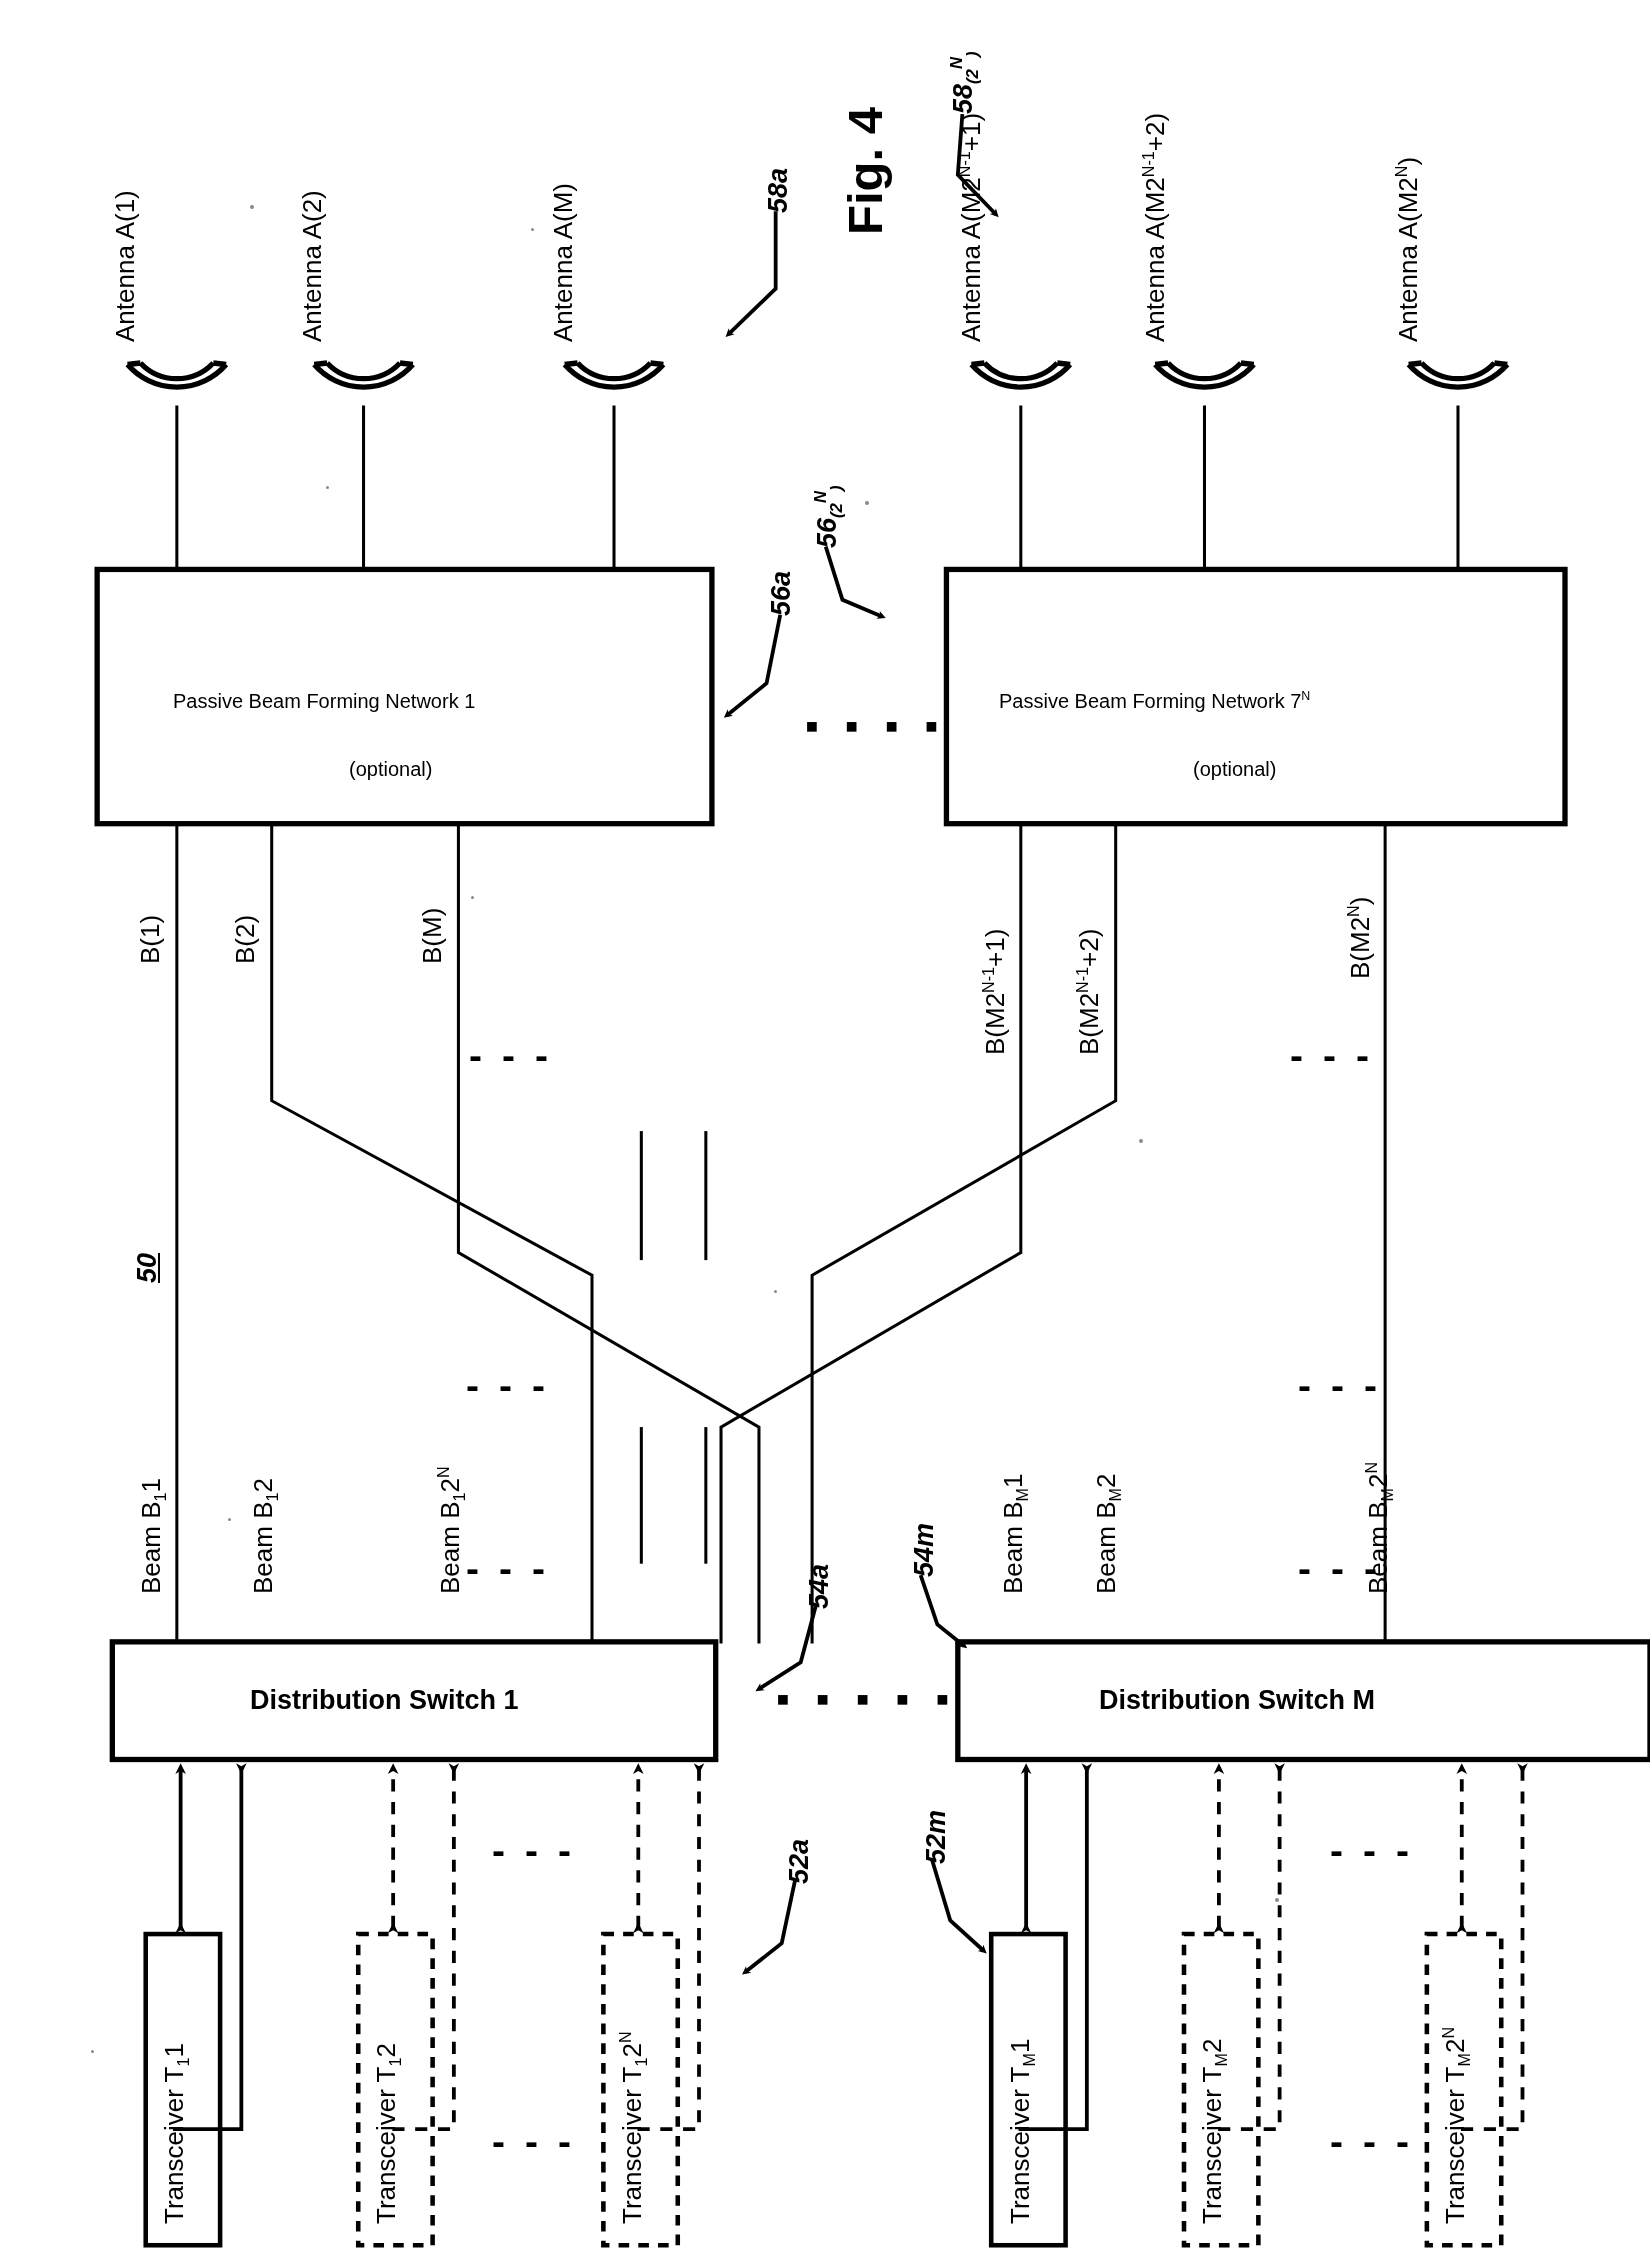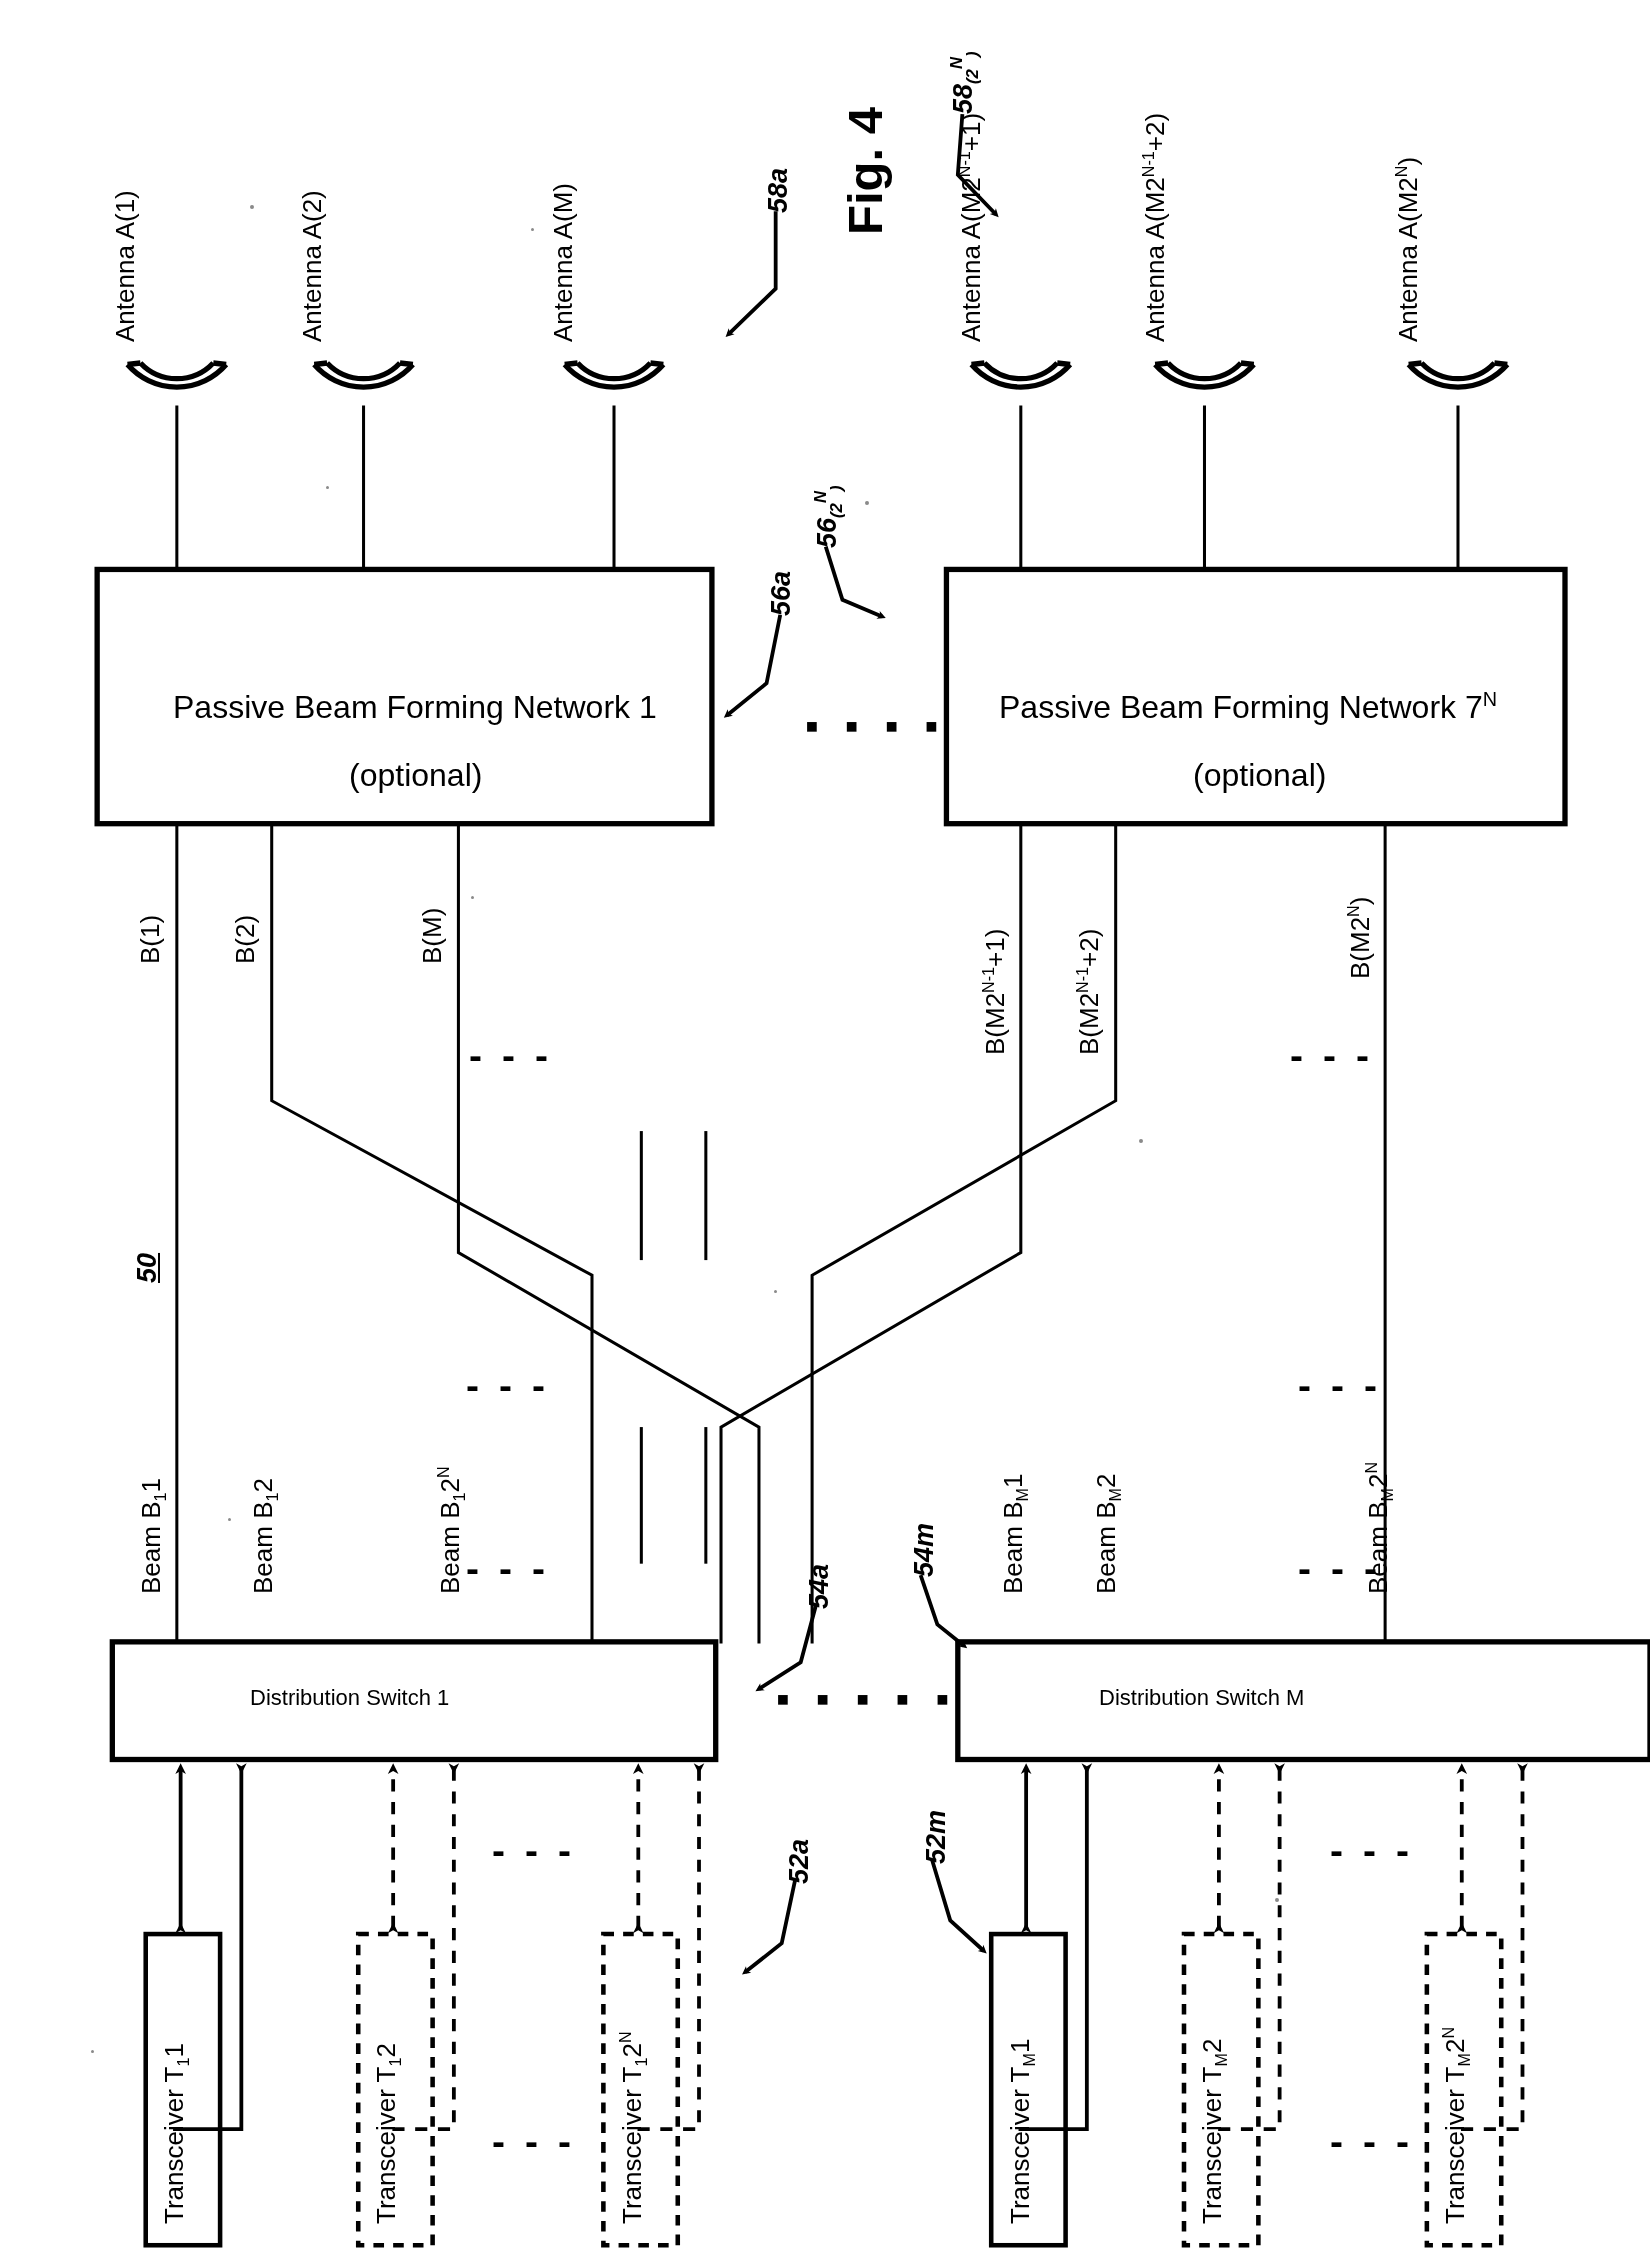--- a/index.html
+++ b/index.html
@@ -32,24 +32,24 @@
     font-family: "Liberation Sans", sans-serif;
     color: #000;
     line-height: 1;
     transform-origin: 0 0;
   }
   
   .vert {
     transform: rotate(-90deg);
   }
   .antenna-label { font-size: 26px; }
-  .bfn-label     { font-size: 32px; }
+  .bfn-label     { font-size: 20px; }
   .b-label       { font-size: 26px; }
   .beam-label    { font-size: 26px; }
-  .ds-label      { font-size: 22px; }
+  .ds-label      { font-size: 27px; font-weight: bold; }
   .tx-label      { font-size: 26px; }
   .ref-label     { font-size: 27px; font-style: italic; font-weight: 700; }
   .fig-label     { font-size: 49px; font-weight: 700; }
   .num50         { font-size: 27px; font-style: italic; font-weight: 700; text-decoration: underline; }
   sup { font-size: 0.62em; vertical-align: super; line-height: 0; }
   sub { font-size: 0.62em; vertical-align: sub; line-height: 0; }
   .ell {
     position: absolute;
     font-size: 39px;
     font-weight: 900;

